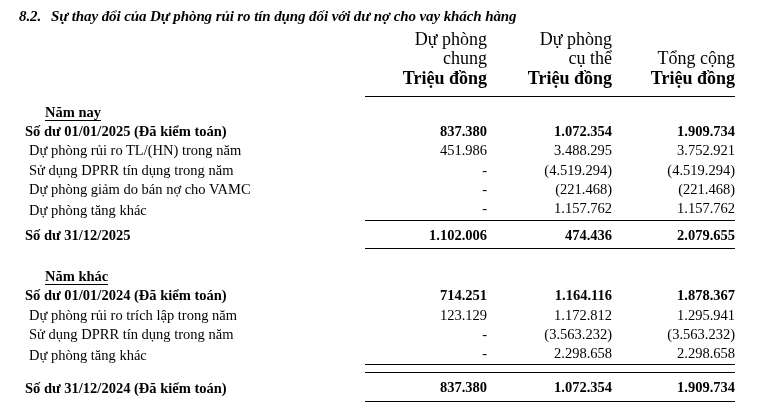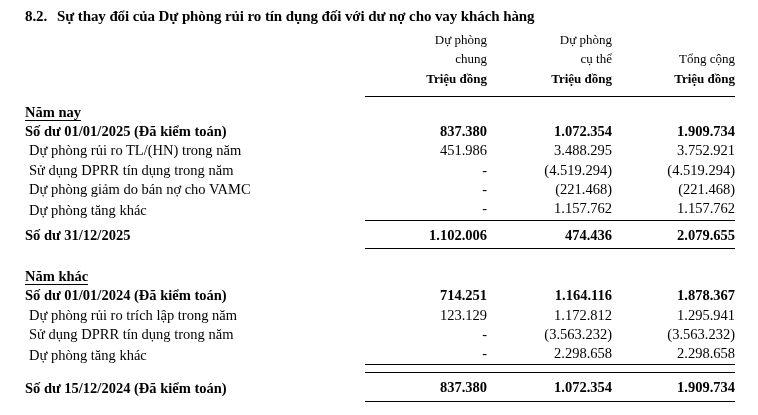--- a/index.html
+++ b/index.html
@@ -13,25 +13,26 @@
     height: 415px;
     font-family: "Liberation Serif", "DejaVu Serif", serif;
     color: #000000;
     overflow: hidden;
     position: relative;
   }
 
   
   .section-heading {
     position: absolute;
-    left: 25px;
+    left: 19px;
     top: 8px;
     width: 720px;
     font-size: 15px;
     font-weight: bold;
+    font-style: italic;
     letter-spacing: -0.1px;
     white-space: nowrap;
   }
   .section-heading .sec-num {
     display: inline-block;
     width: 32px;
   }
 
   
   table.fin {
@@ -52,21 +53,21 @@
   
   col.c-label { width: 340px; }
   col.c-num1  { width: 122px; }
   col.c-num2  { width: 125px; }
   col.c-num3  { width: 123px; }
 
   
   th.hd {
     text-align: right;
     font-weight: bold;
-    font-size: 13px;
+    font-size: 18px;
     line-height: 18px;
     padding-right: 2px;
     vertical-align: bottom;
   }
   th.hd .hl1, th.hd .hl2 { display: block; white-space: nowrap; }
   th.hd .hl3 {
     display: block;
     white-space: nowrap;
     border-bottom: 1.4px solid #000;
     padding-bottom: 8px;
@@ -88,20 +89,21 @@
     font-variant-numeric: tabular-nums;
   }
 
   tr.r-group td.lbl {
     font-weight: bold;
     padding-top: 6px;
   }
   tr.r-group td.lbl span.u {
     border-bottom: 1.3px solid #000;
     padding-bottom: 0px;
+    margin-left: 20px;
   }
 
   tr.r-bold td { font-weight: bold; }
   tr.r-norm td.lbl { padding-left: 4px; }
 
   
   tr.r-total td { font-weight: bold; padding-top: 5px; padding-bottom: 3px; }
   tr.r-total td.num {
     border-top: 1.5px solid #000;
     border-bottom: 1.5px solid #000;
@@ -242,20 +244,20 @@
     </tr>
 
     <tr class="spacer-sm">
       <td></td>
       <td></td>
       <td></td>
       <td></td>
     </tr>
 
     <tr class="r-total">
-      <td class="lbl">Số dư 15/12/2024 (Đã kiểm toán)</td>
+      <td class="lbl">Số dư 31/12/2024 (Đã kiểm toán)</td>
       <td class="num">837.380</td>
       <td class="num">1.072.354</td>
       <td class="num">1.909.734</td>
     </tr>
 
   </tbody>
 </table>
 
 </body></html>

